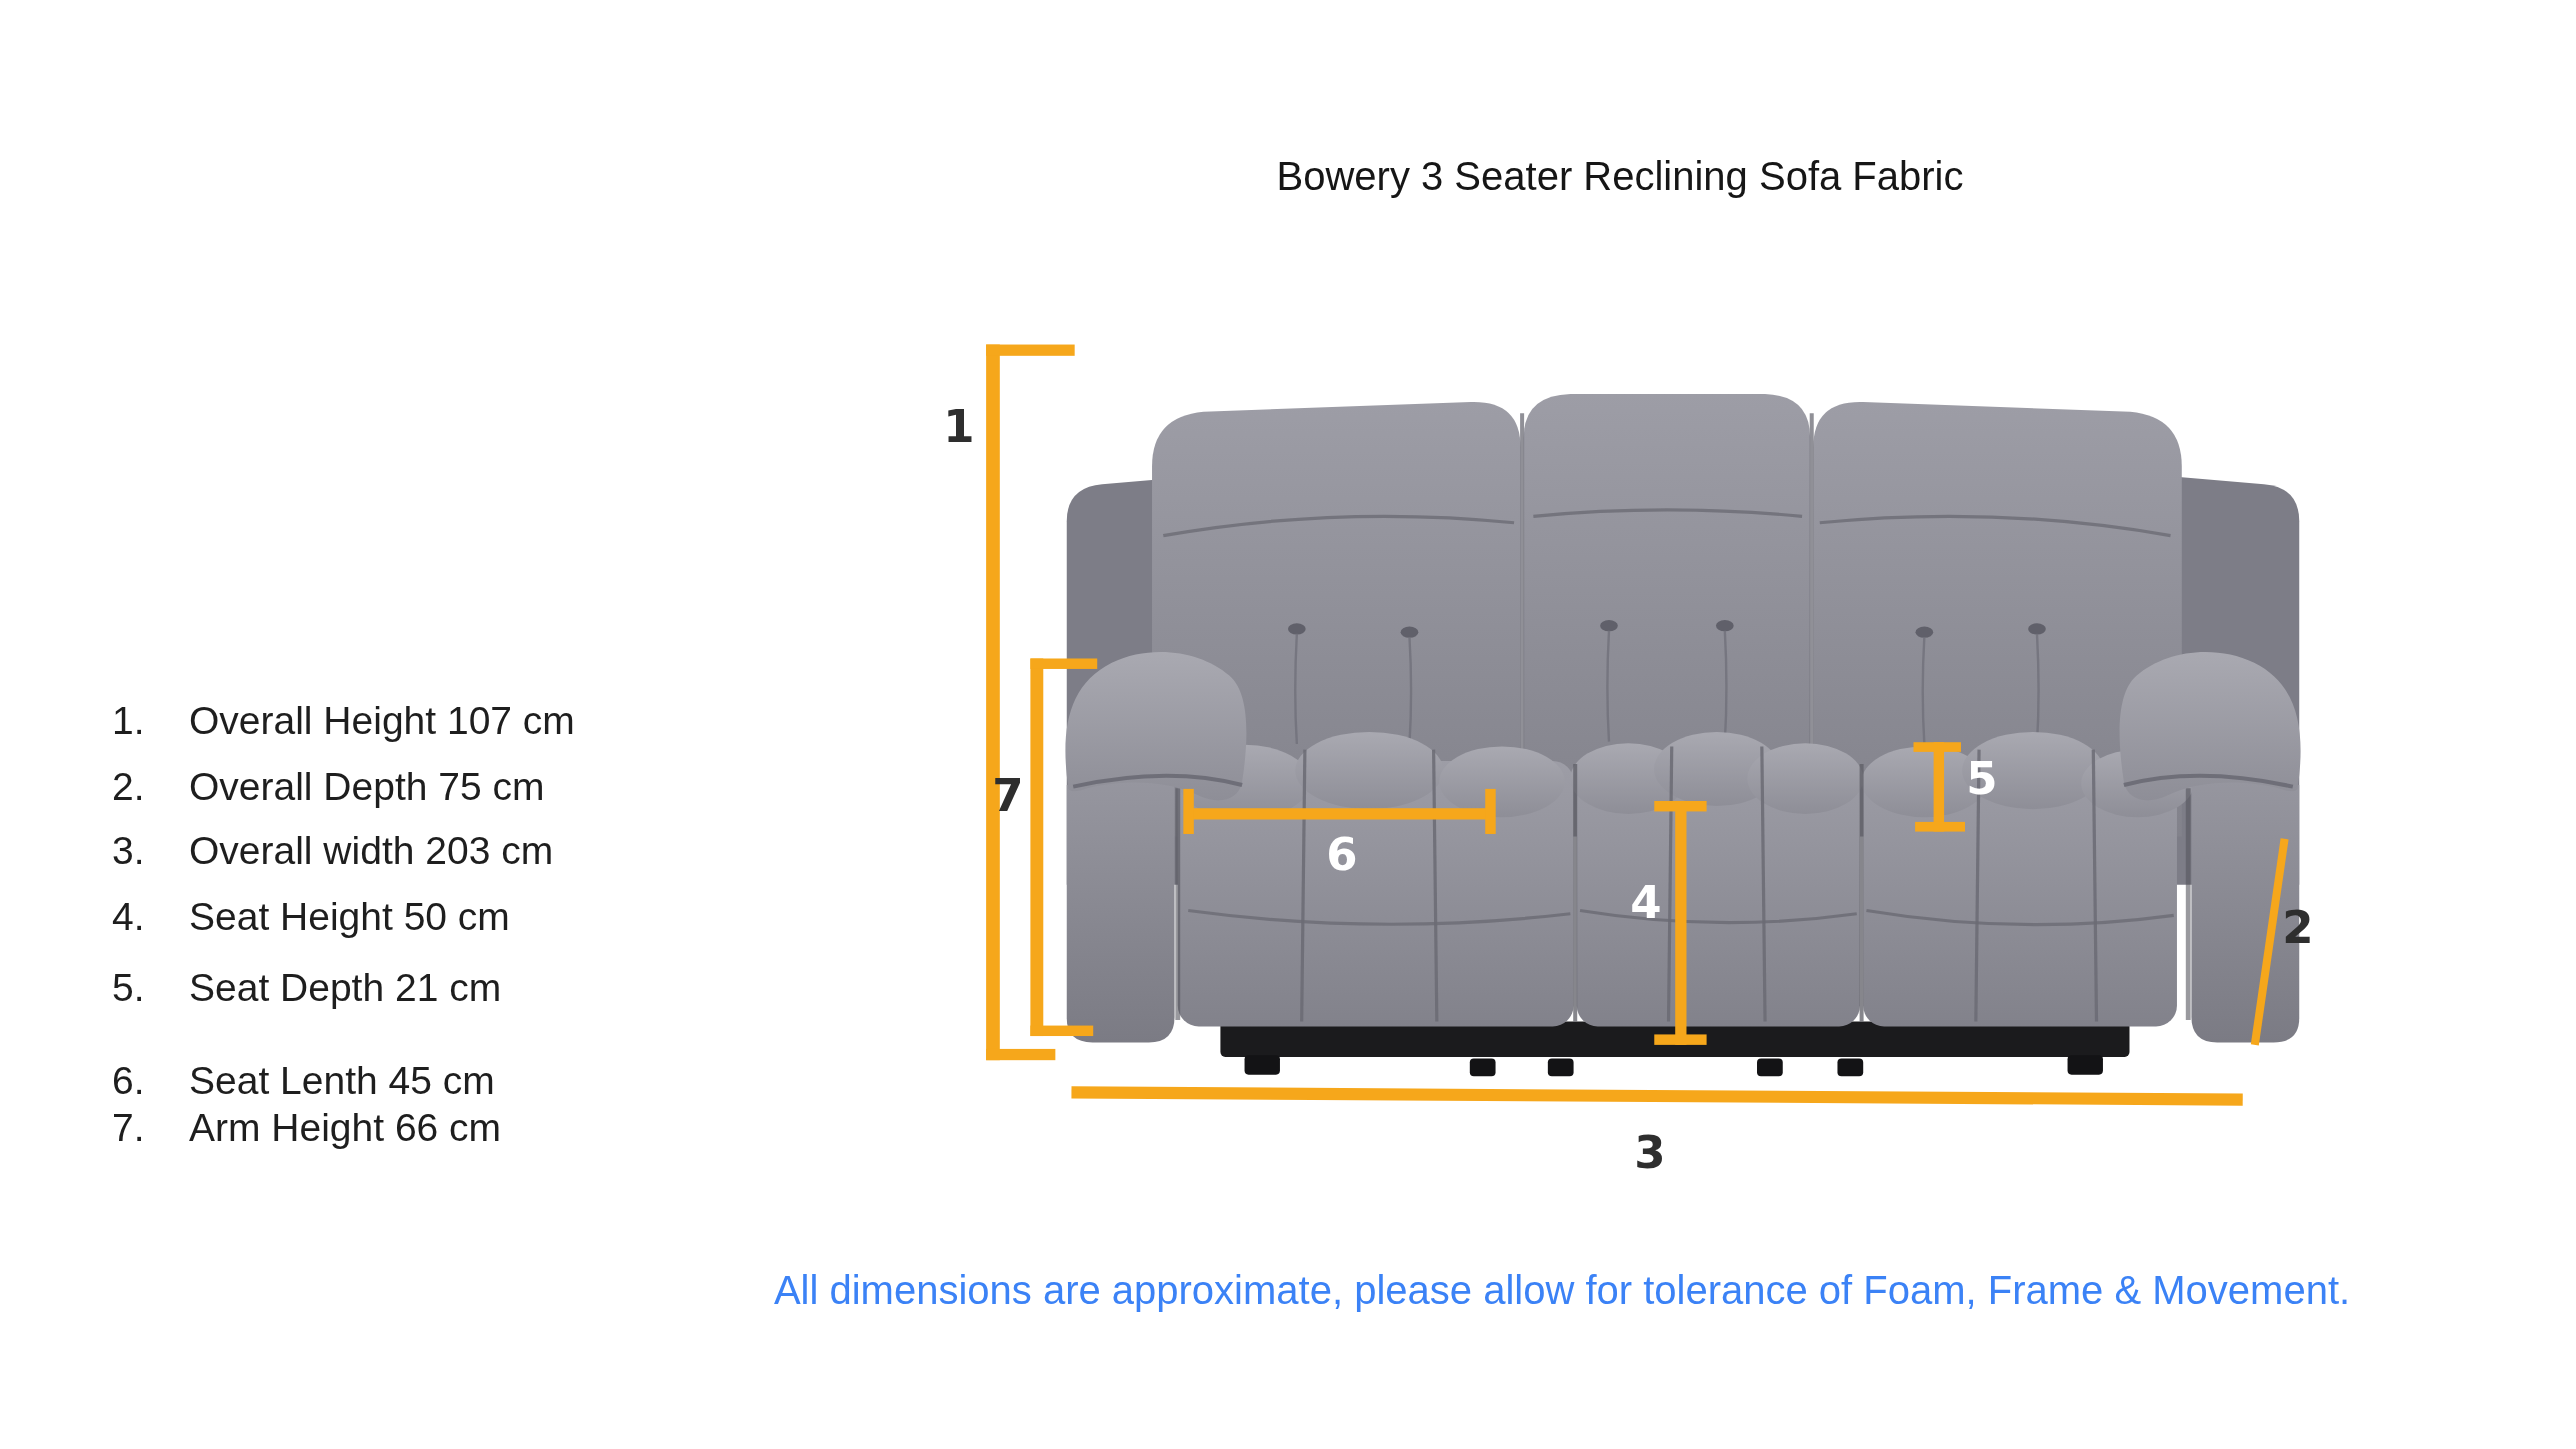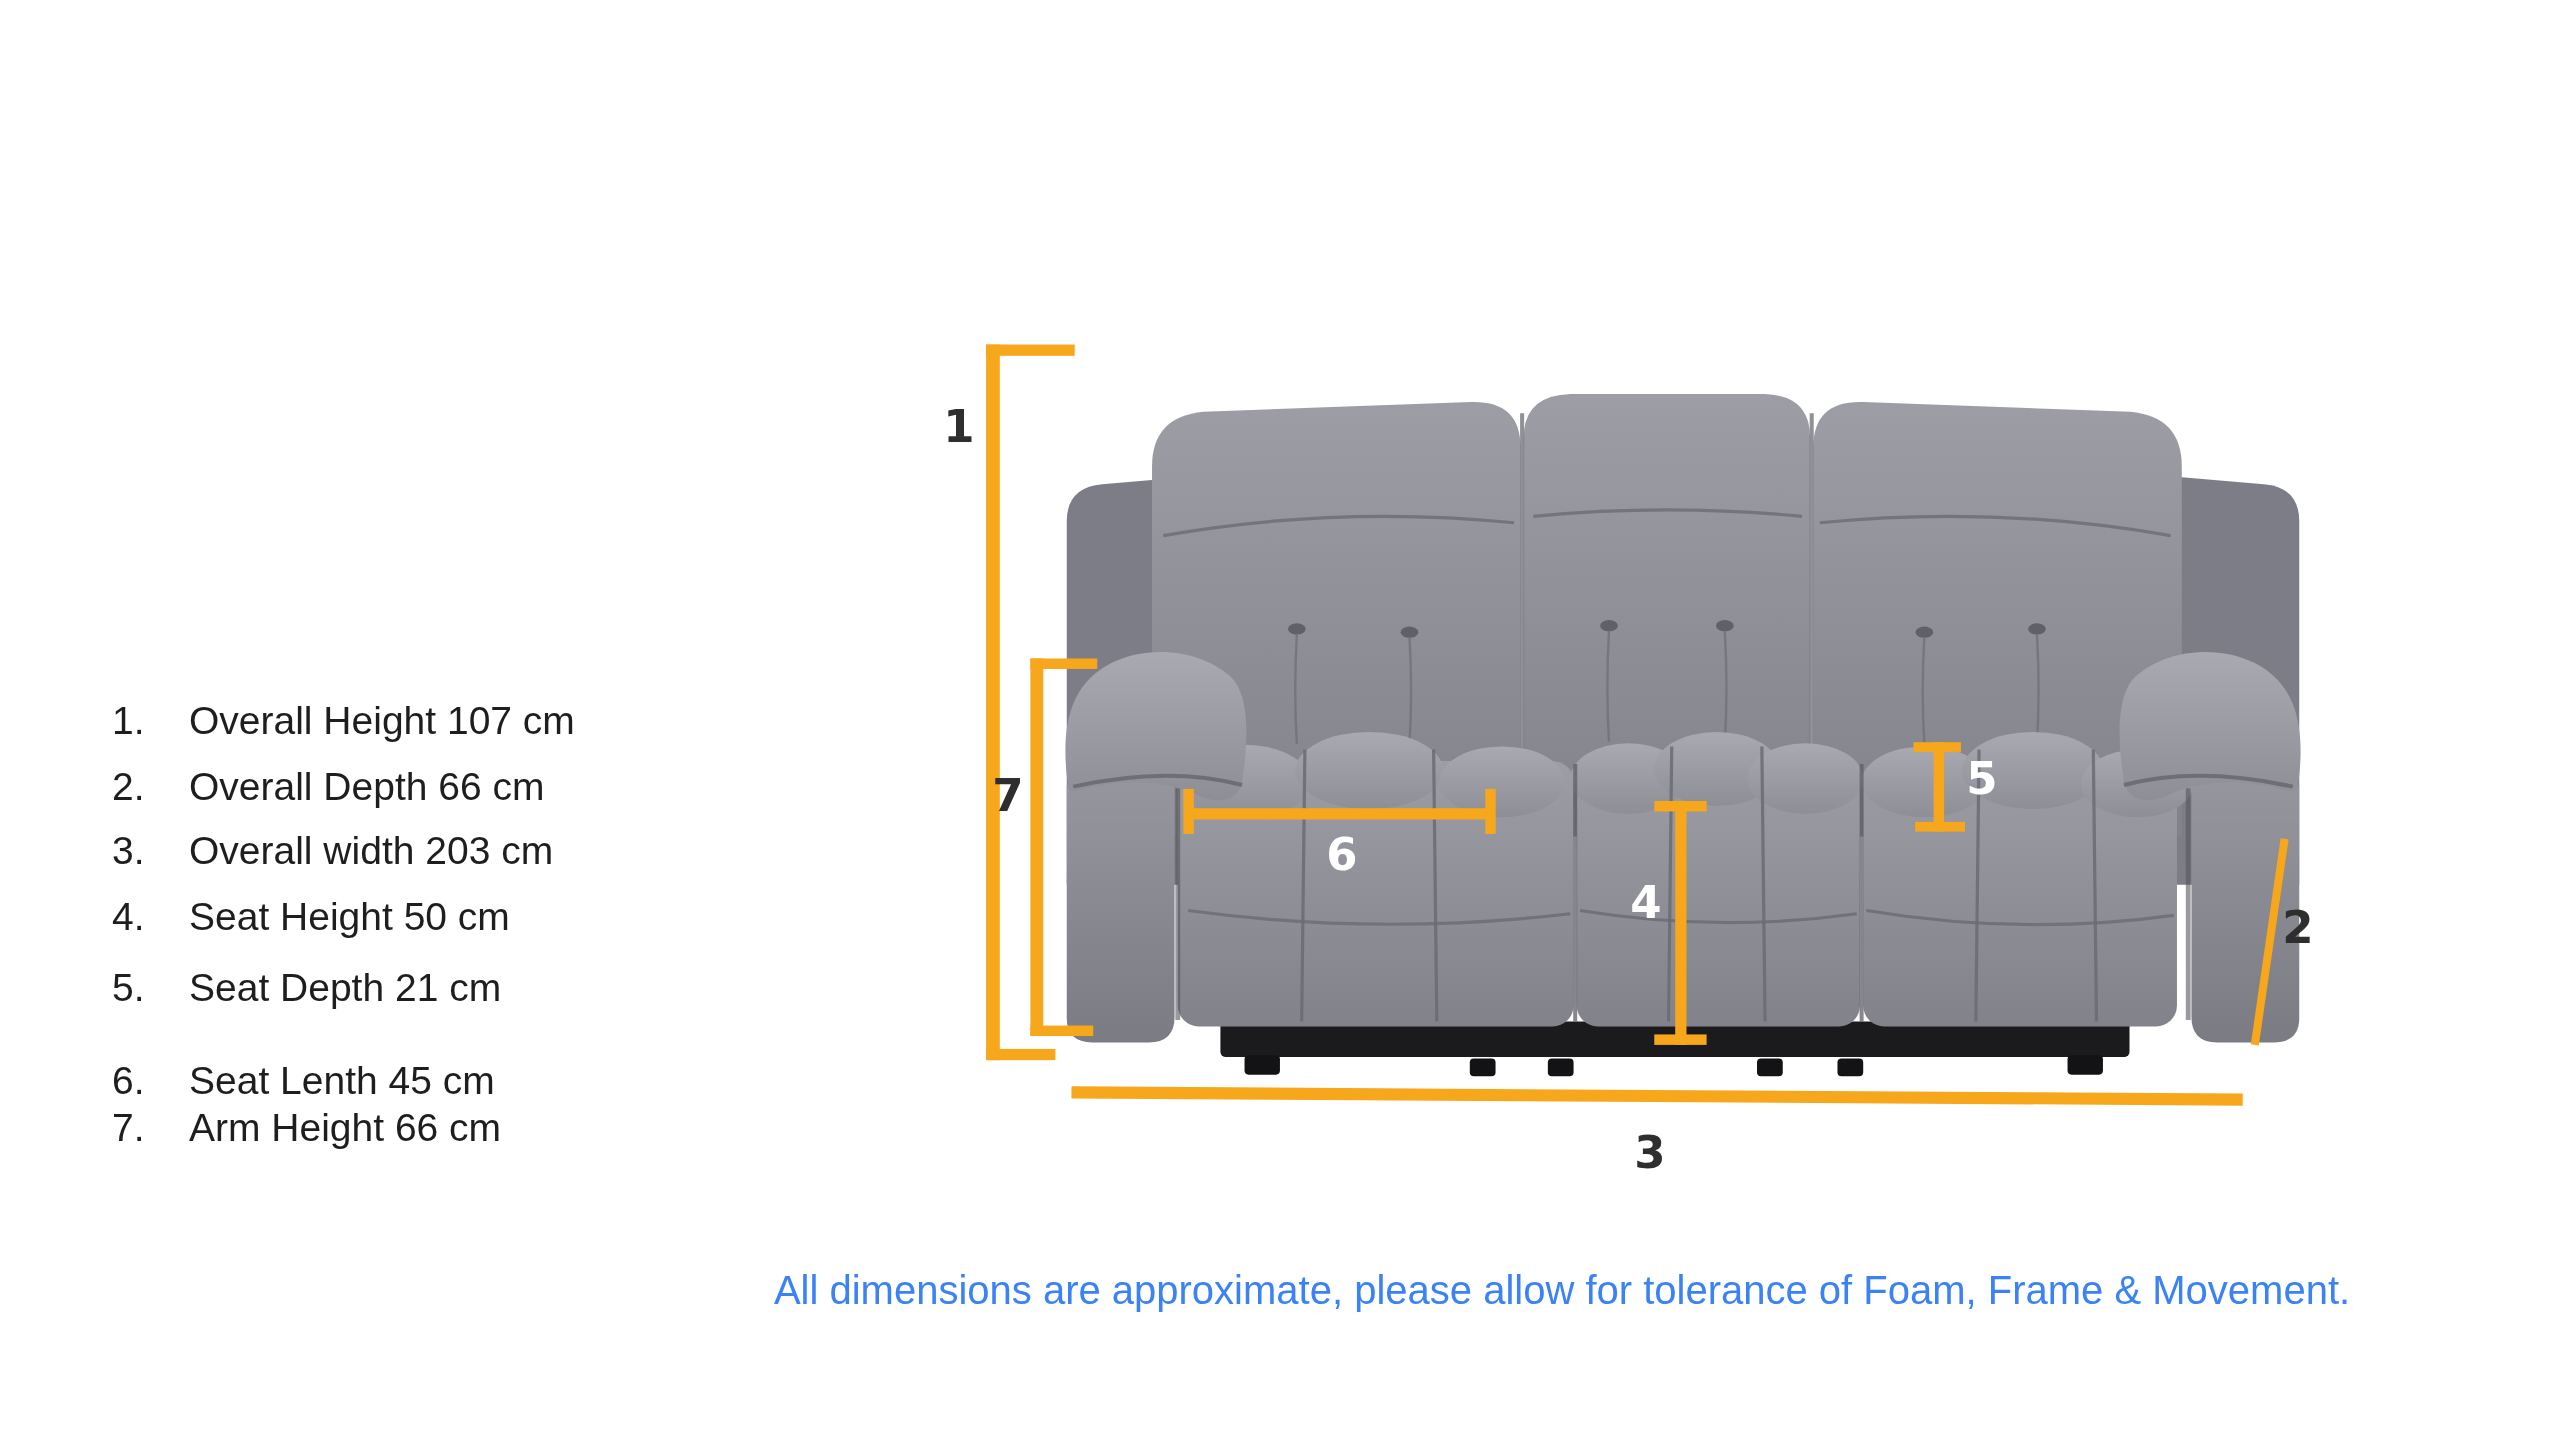--- a/index.html
+++ b/index.html
@@ -39,28 +39,29 @@
   .marker.light{color:#FFFFFF;}
   
   #sofa-svg{left:1055px;top:386px;width:1256px;height:716px;}
   #dim-svg{left:0;top:0;width:2576px;height:1449px;pointer-events:none;}
 </style>
 </head>
 <body>
 
 <div id="page">
 
+  <div class="abs title">Bowery 3 Seater Reclining Sofa Fabric</div>
 
 
   <div>
     <div class="abs dim-row" style="top:697px">
       <span class="num">1.</span><span>Overall Height 107 cm</span>
     </div>
     <div class="abs dim-row" style="top:763px">
-      <span class="num">2.</span><span>Overall Depth 66 cm</span>
+      <span class="num">2.</span><span>Overall Depth 75 cm</span>
     </div>
     <div class="abs dim-row" style="top:827px">
       <span class="num">3.</span><span>Overall width 203 cm</span>
     </div>
     <div class="abs dim-row" style="top:893px">
       <span class="num">4.</span><span>Seat Height 50 cm</span>
     </div>
     <div class="abs dim-row" style="top:964px">
       <span class="num">5.</span><span>Seat Depth 21 cm</span>
     </div>

